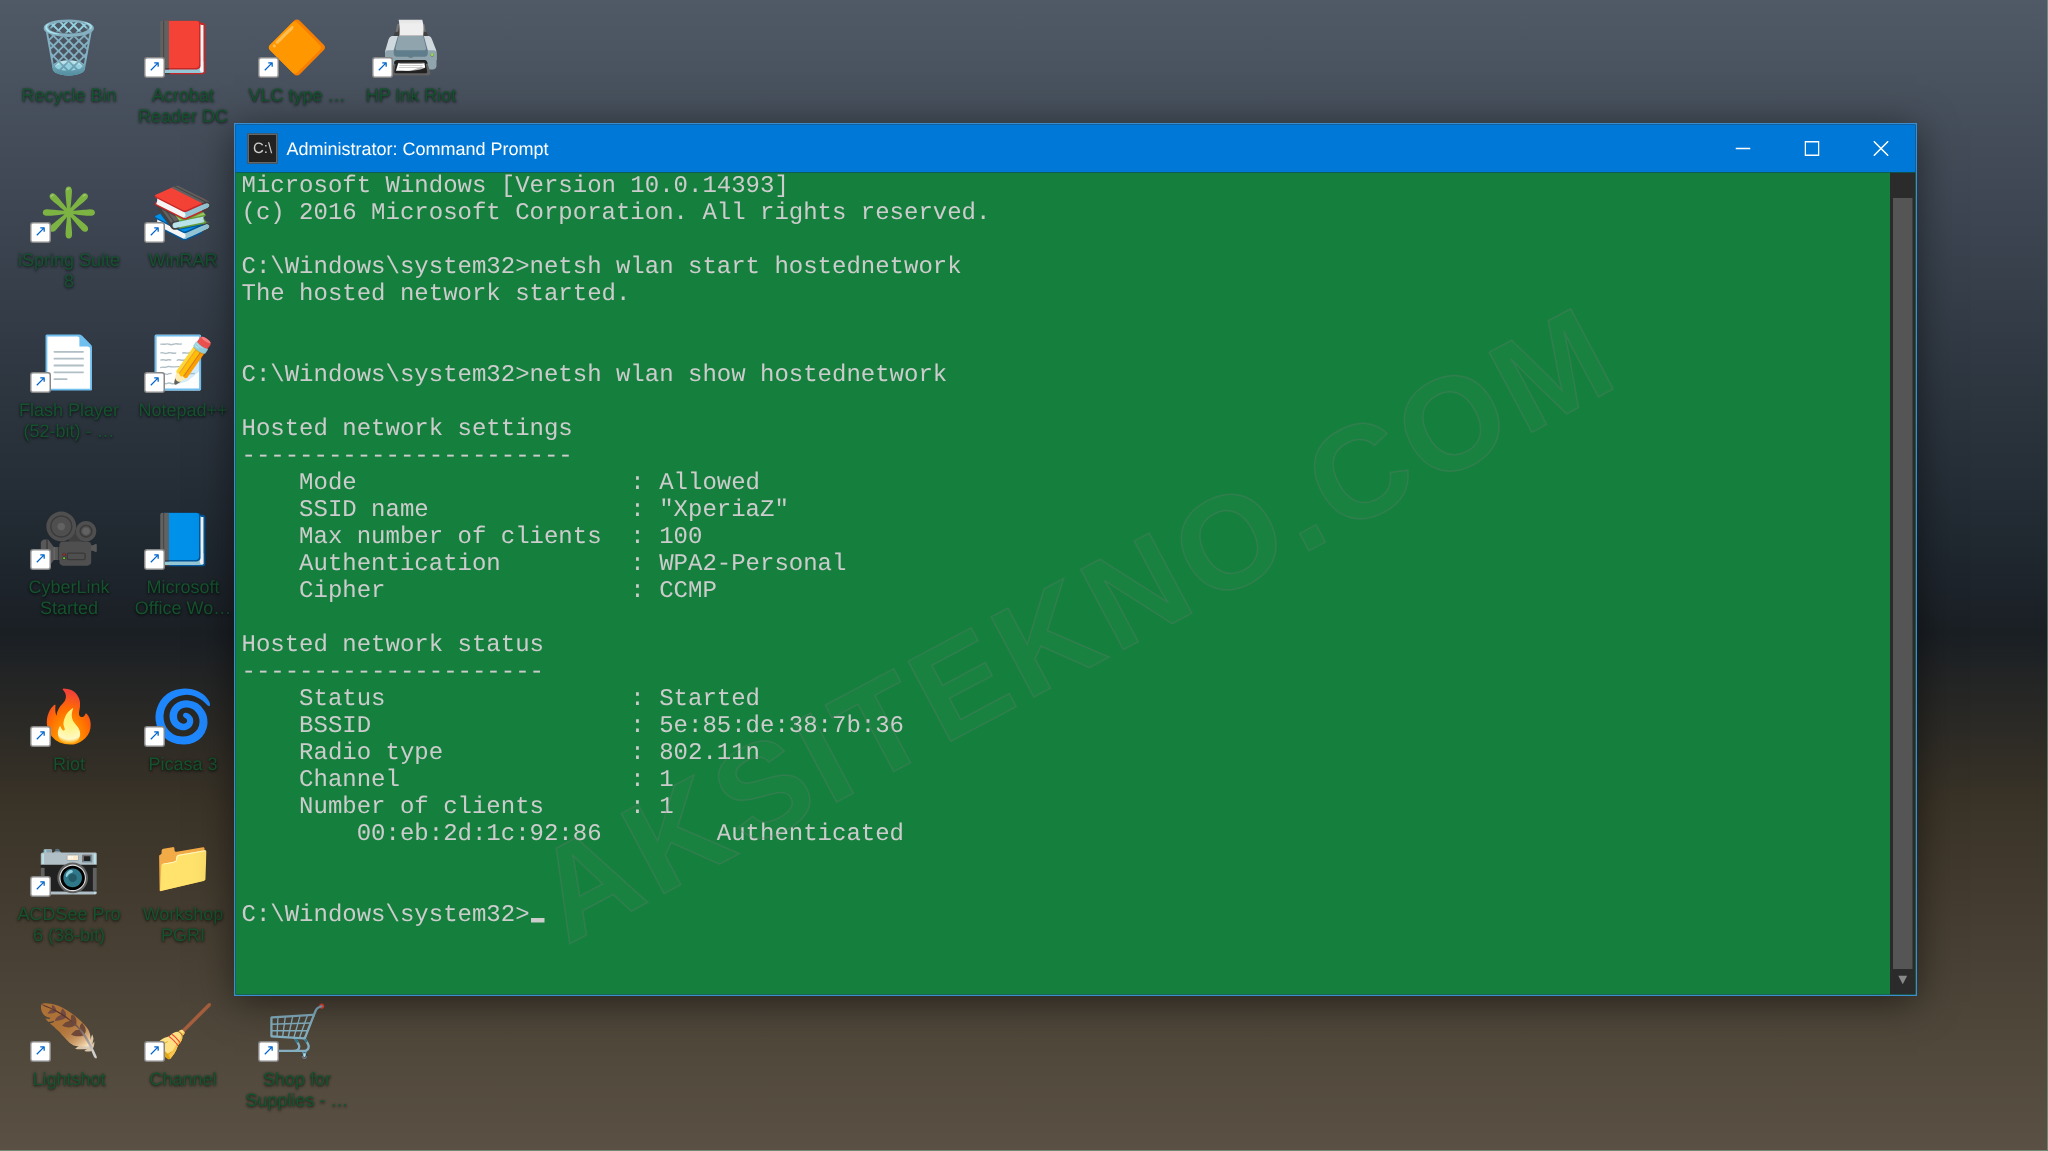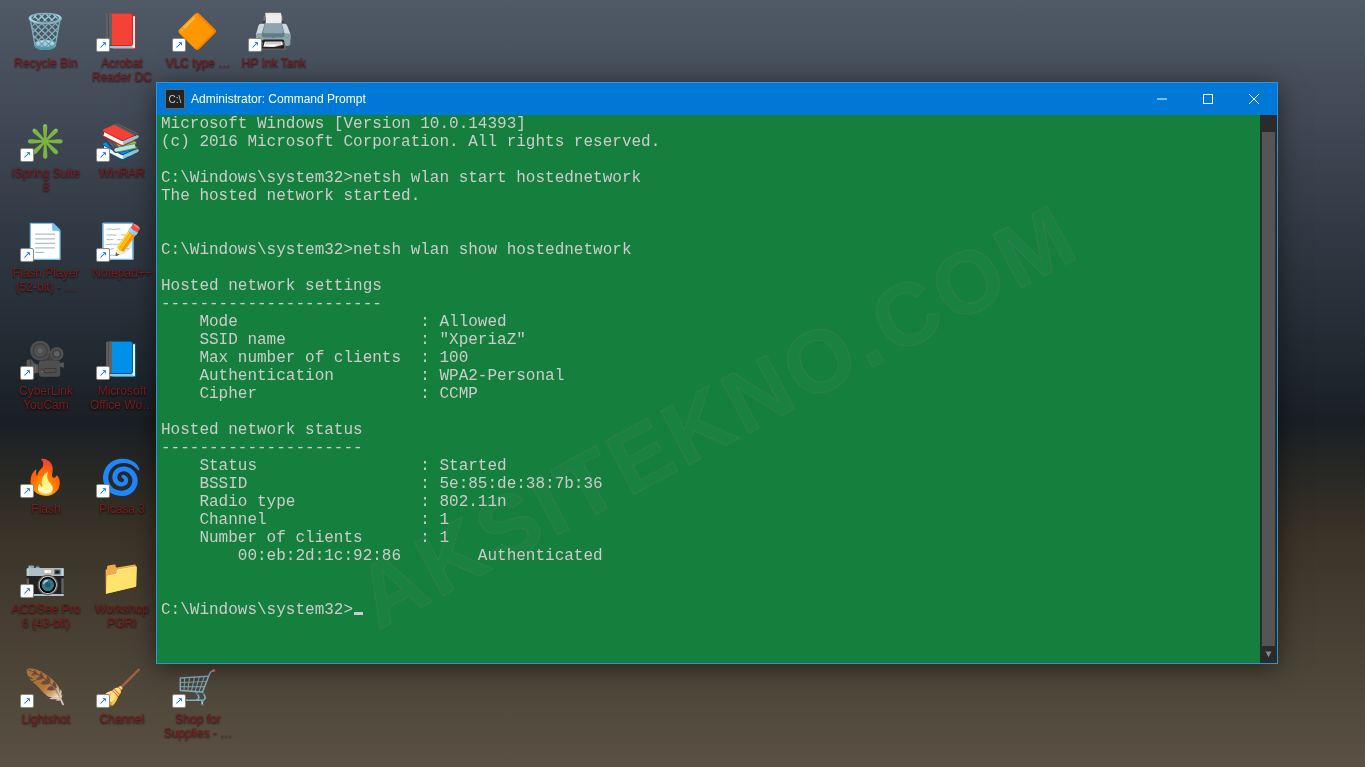--- a/index.html
+++ b/index.html
@@ -5,21 +5,21 @@
   * { box-sizing: border-box; margin: 0; padding: 0; }
   html, body { width: 1365px; height: 767px; overflow: hidden; font-family: "Segoe UI", Tahoma, sans-serif; }
   body {
     background: linear-gradient(180deg,#505a66 0%,#3d4652 18%,#1f272f 48%,#1a1f24 55%,#3a3327 70%,#5a5144 100%);
     position: relative;
   }
   
   .desktop { position:absolute; inset:0; }
   .dicon { position:absolute; width:76px; display:flex; flex-direction:column; align-items:center; gap:2px; cursor:default; }
   .dicon .glyph { width:46px; height:46px; display:flex; align-items:center; justify-content:center; font-size:34px; }
-  .dicon .lbl { color:#7f1d1d; font-size:12px; line-height:14px; text-align:center; text-shadow:0 1px 2px rgba(0,0,0,.9); padding:0 2px; word-wrap:break-word; }
+  .dicon .lbl { color:#14532d; font-size:12px; line-height:14px; text-align:center; text-shadow:0 1px 2px rgba(0,0,0,.9); padding:0 2px; word-wrap:break-word; }
   .shortcut-badge { position:absolute; left:12px; top:30px; width:14px; height:14px; background:#fff; border:1px solid #888; border-radius:2px; font-size:10px; line-height:12px; text-align:center; color:#0066cc; }
 
   
   .cmdwin { position:absolute; left:156px; top:82px; width:1122px; height:582px; background:#000; border:1px solid #3b8fd0; display:flex; flex-direction:column; box-shadow:0 4px 24px rgba(0,0,0,.5);}
   .titlebar { height:32px; background:#0078d7; color:#fff; display:flex; align-items:center; font-size:12px; }
   .titlebar .appicon { width:20px; height:20px; margin:0 6px 0 8px; background:#222; border:1px solid #666; display:flex; align-items:center; justify-content:center; font-size:10px; color:#ccc;}
   .titlebar .title { flex:0 0 auto; }
   .titlebar .spacer { flex:1 1 auto; }
   .winbtn { width:46px; height:32px; display:flex; align-items:center; justify-content:center; color:#fff; font-size:14px; }
   .term { flex:1 1 auto; background:#15803d; color:#cccccc; font-family:Consolas, "Courier New", monospace; font-size:16px; line-height:18px; padding:0; position:relative; overflow:hidden; white-space:pre; }
@@ -47,21 +47,21 @@
       <div class="lbl">Acrobat Reader DC</div>
     </div>
     <div class="dicon" style="left: 160px; top: 8px;">
       <div class="glyph">🔶</div>
       <div class="shortcut-badge">↗</div>
       <div class="lbl">VLC type …</div>
     </div>
     <div class="dicon" style="left: 236px; top: 8px;">
       <div class="glyph">🖨️</div>
       <div class="shortcut-badge">↗</div>
-      <div class="lbl">HP Ink Tank</div>
+      <div class="lbl">HP Ink Riot</div>
     </div>
     <div class="dicon" style="left: 8px; top: 118px;">
       <div class="glyph">✳️</div>
       <div class="shortcut-badge">↗</div>
       <div class="lbl">iSpring Suite 8</div>
     </div>
     <div class="dicon" style="left: 84px; top: 118px;">
       <div class="glyph">📚</div>
       <div class="shortcut-badge">↗</div>
       <div class="lbl">WinRAR</div>
@@ -72,41 +72,41 @@
       <div class="lbl">Flash Player (52-bit) - …</div>
     </div>
     <div class="dicon" style="left: 84px; top: 218px;">
       <div class="glyph">📝</div>
       <div class="shortcut-badge">↗</div>
       <div class="lbl">Notepad++</div>
     </div>
     <div class="dicon" style="left: 8px; top: 336px;">
       <div class="glyph">🎥</div>
       <div class="shortcut-badge">↗</div>
-      <div class="lbl">CyberLink YouCam</div>
+      <div class="lbl">CyberLink Started</div>
     </div>
     <div class="dicon" style="left: 84px; top: 336px;">
       <div class="glyph">📘</div>
       <div class="shortcut-badge">↗</div>
       <div class="lbl">Microsoft Office Wo…</div>
     </div>
     <div class="dicon" style="left: 8px; top: 454px;">
       <div class="glyph">🔥</div>
       <div class="shortcut-badge">↗</div>
-      <div class="lbl">Flash</div>
+      <div class="lbl">Riot</div>
     </div>
     <div class="dicon" style="left: 84px; top: 454px;">
       <div class="glyph">🌀</div>
       <div class="shortcut-badge">↗</div>
       <div class="lbl">Picasa 3</div>
     </div>
     <div class="dicon" style="left: 8px; top: 554px;">
       <div class="glyph">📷</div>
       <div class="shortcut-badge">↗</div>
-      <div class="lbl">ACDSee Pro 6 (43-bit)</div>
+      <div class="lbl">ACDSee Pro 6 (38-bit)</div>
     </div>
     <div class="dicon" style="left: 84px; top: 554px;">
       <div class="glyph">📁</div>
       <div class="lbl">Workshop PGRI</div>
     </div>
     <div class="dicon" style="left: 8px; top: 664px;">
       <div class="glyph">🪶</div>
       <div class="shortcut-badge">↗</div>
       <div class="lbl">Lightshot</div>
     </div>

